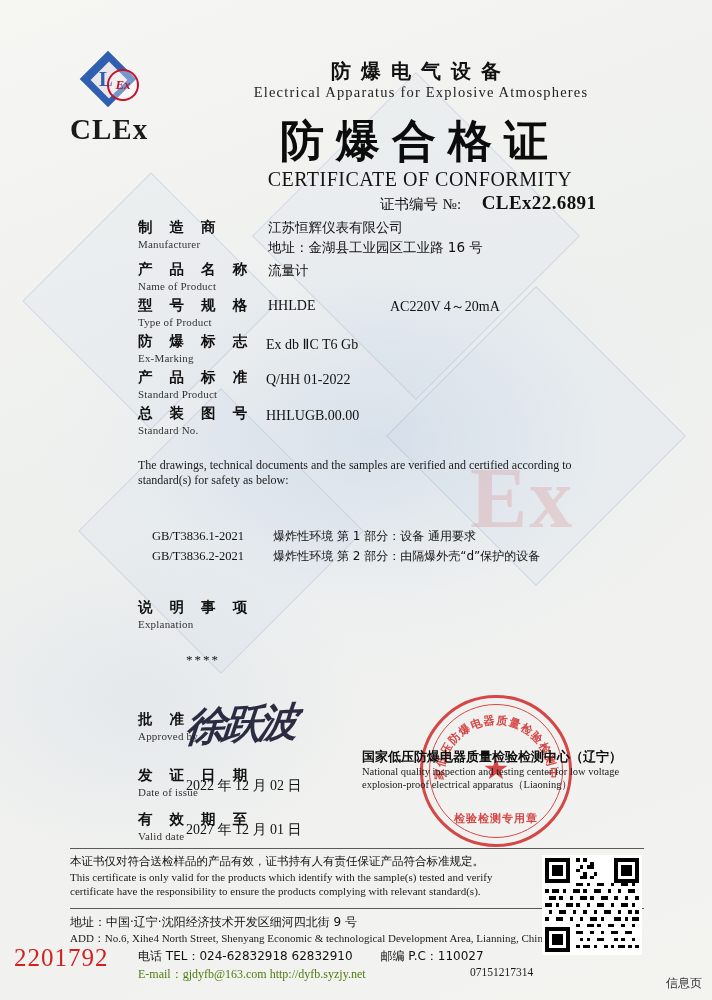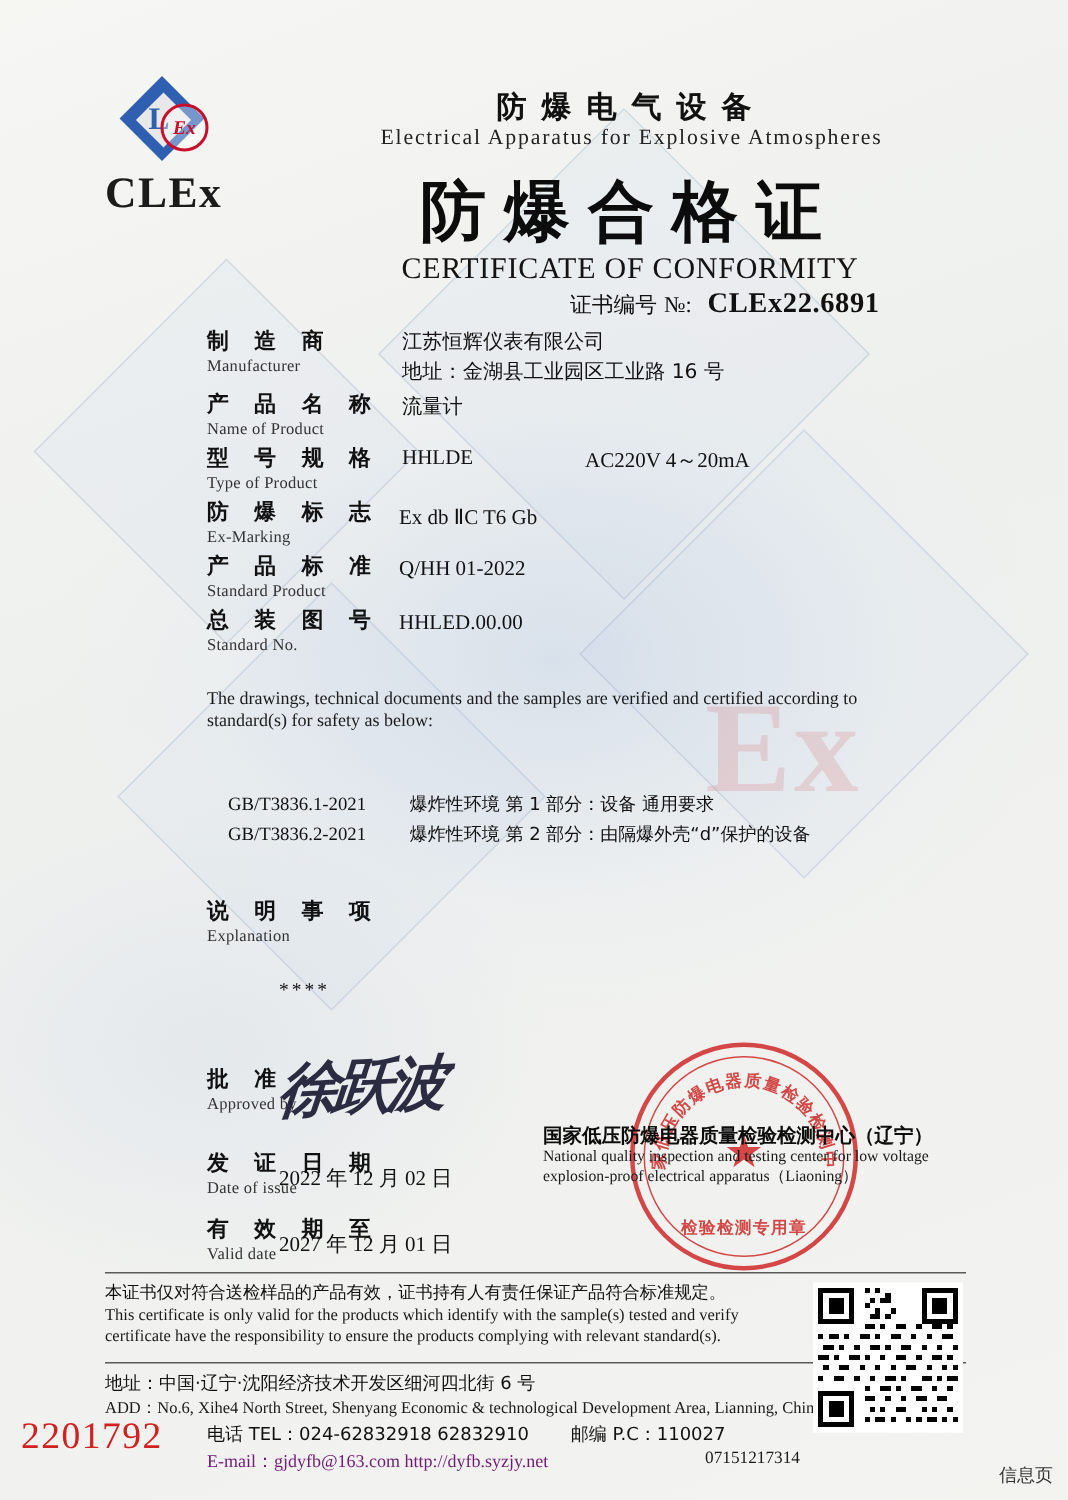--- a/index.html
+++ b/index.html
@@ -171,21 +171,21 @@
   }
   .certno-row .no {
     font-family: "Liberation Serif", serif;
     font-size: 15px;
   }
   .certno-val {
     font-family: "Liberation Serif", serif;
     font-size: 19px;
     font-weight: bold;
     letter-spacing: 0.4px;
-    margin-left: 6px;
+    margin-left: 16px;
   }
   
   .field {
     position: absolute;
     left: 138px;
     width: 130px;
   }
   .f-cn {
     font-size: 14.5px;
     font-weight: bold;
@@ -401,21 +401,21 @@
     top: 948px;
     font-size: 12px;
     color: #111;
     font-family: "DejaVu Sans", sans-serif;
   }
   .mail-line {
     position: absolute;
     left: 138px;
     top: 966px;
     font-size: 12px;
-    color: #701a75;
+    color: #4d7c0f;
     font-family: "Liberation Serif", serif;
   }
   .serial-right {
     position: absolute;
     left: 470px;
     top: 966px;
     font-size: 11.5px;
     color: #1a1a1a;
     font-family: "Liberation Serif", serif;
   }
@@ -511,21 +511,21 @@
     <div class="field" style="top:368px;">
       <div class="f-cn">产 品 标 准</div>
       <div class="f-en">Standard Product</div>
     </div>
     <div class="val val-serif" style="left:266px;top:372px;">Q/HH 01-2022</div>
 
     <div class="field" style="top:404px;">
       <div class="f-cn">总 装 图 号</div>
       <div class="f-en">Standard No.</div>
     </div>
-    <div class="val val-serif" style="left:266px;top:408px;">HHLED.00.00</div>
+    <div class="val val-serif" style="left:266px;top:408px;">HHLUGB.00.00</div>
 
     <div class="std-intro-en">The drawings, technical documents and the samples are verified and certified according to standard(s) for safety as below:</div>
 
     <div class="std-row" style="top:528px;">
       <span class="code">GB/T3836.1-2021</span>
       <span class="desc">爆炸性环境 第 1 部分：设备 通用要求</span>
     </div>
     <div class="std-row" style="top:548px;">
       <span class="code">GB/T3836.2-2021</span>
       <span class="desc">爆炸性环境 第 2 部分：由隔爆外壳“d”保护的设备</span>
@@ -570,21 +570,21 @@
     </div>
 
     <div class="inst-cn">国家低压防爆电器质量检验检测中心（辽宁）</div>
     <div class="inst-en">National quality inspection and testing center for low voltage explosion-proof electrical apparatus（Liaoning）</div>
 
     <div class="rule" style="top:848px;"></div>
     <div class="disc-cn">本证书仅对符合送检样品的产品有效，证书持有人有责任保证产品符合标准规定。</div>
     <div class="disc-en">This certificate is only valid for the products which identify with the sample(s) tested and verify certificate have the responsibility to ensure the products complying with relevant standard(s).</div>
     <div class="rule" style="top:908px;"></div>
 
-    <div class="addr-cn">地址：中国·辽宁·沈阳经济技术开发区细河四北街 6 号</div>
+    <div class="addr-cn">地址：中国·辽宁·沈阳经济技术开发区细河四北街 9 号</div>
     <div class="addr-en">ADD：No.6, Xihe4 North Street, Shenyang Economic &amp; technological Development Area, Lianning, China</div>
     <div class="tel-line">
       <span>电话 TEL：024-62832918 62832910</span>
       <span style="margin-left:24px;">邮编 P.C：110027</span>
     </div>
     <div class="mail-line">E-mail：gjdyfb@163.com    http://dyfb.syzjy.net</div>
     <div class="serial-right">07151217314</div>
     <div class="serial-red">2201792</div>
     <div class="page-note">信息页</div>
 

